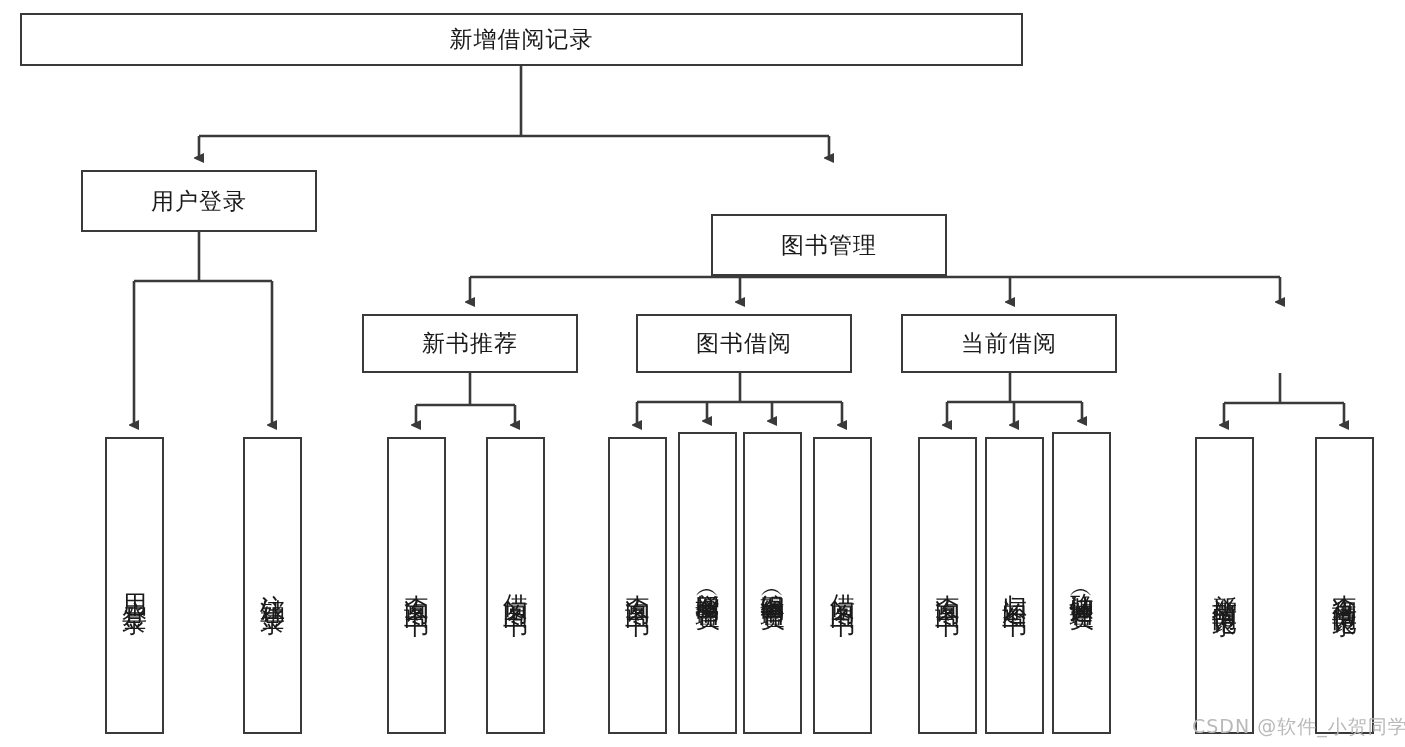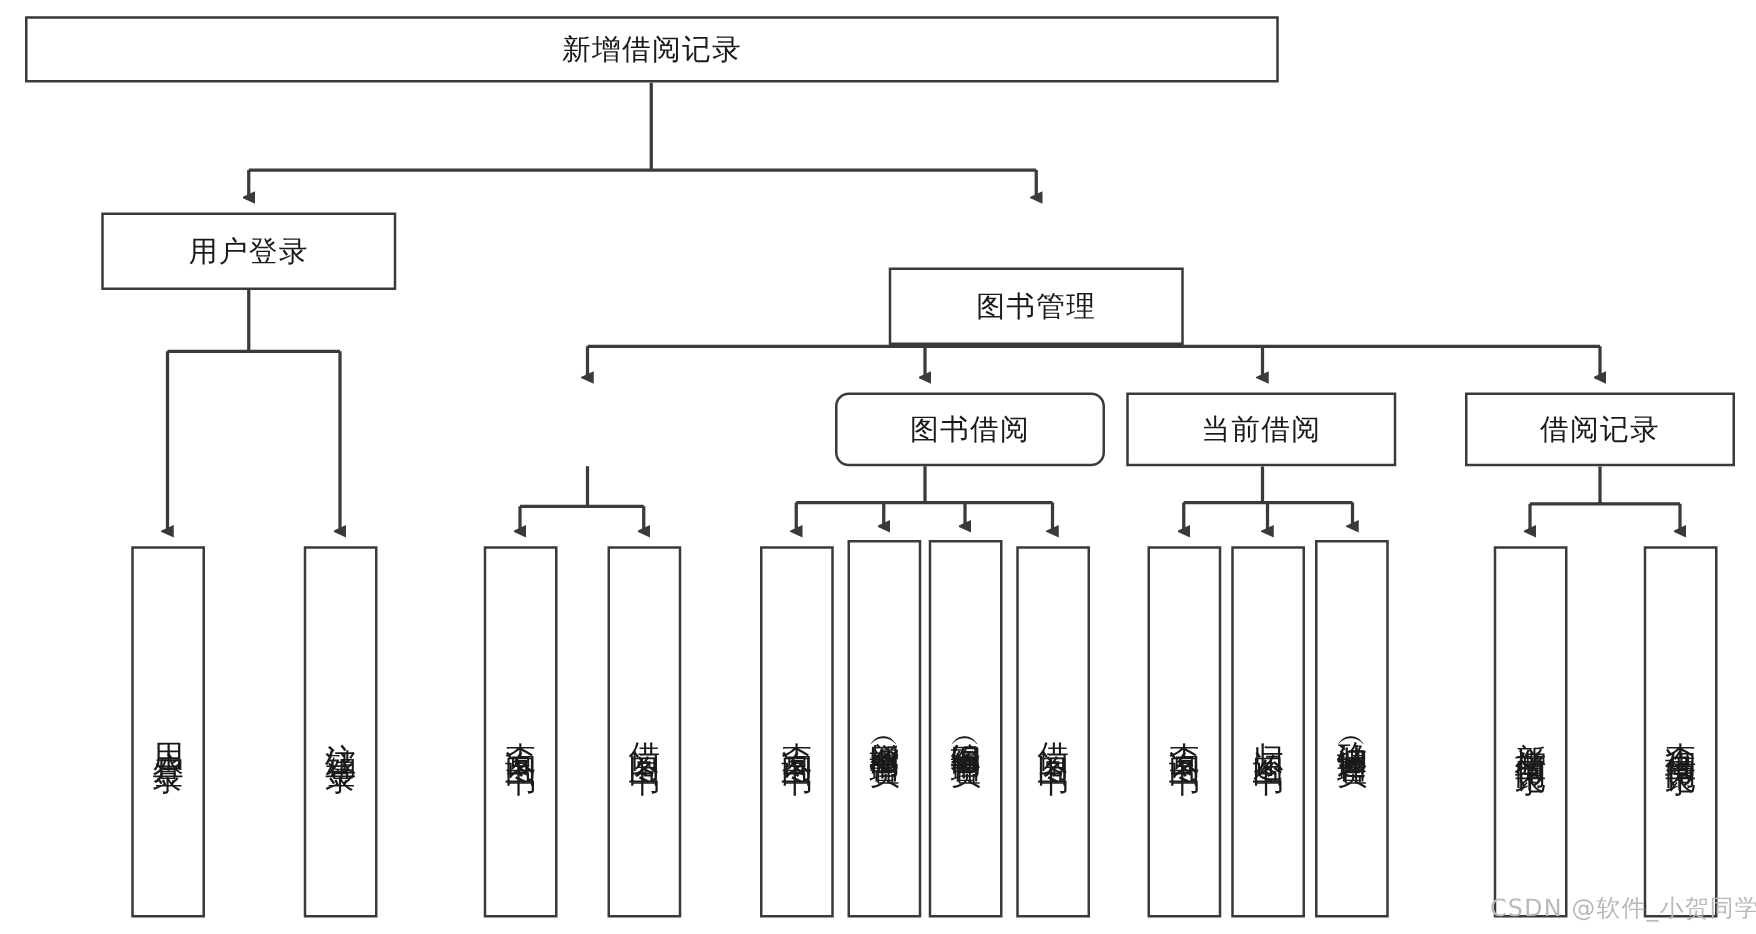--- a/index.html
+++ b/index.html
@@ -123,28 +123,28 @@
     <span>新增借阅记录</span>
   </div>
 
   <div class="node node-h" style="left:81px; top:170px; width:236px; height:62px;">
     <span>用户登录</span>
   </div>
   <div class="node node-h" style="left:711px; top:170px; width:236px; height:62px;margin-top:44px;">
     <span>图书管理</span>
   </div>
 
-  <div class="node node-h" style="left:668px; top:314px; width:216px; height:59px;border-radius:11px;">
+  <div class="node node-h" style="left:362px; top:314px; width:216px; height:59px;">
+    <span>新书推荐</span>
+  </div>
+  <div class="node node-h" style="left:636px; top:314px; width:216px; height:59px;">
     <span>图书借阅</span>
   </div>
   <div class="node node-h" style="left:901px; top:314px; width:216px; height:59px;">
     <span>当前借阅</span>
-  </div>
-  <div class="node node-h" style="left:1172px; top:314px; width:216px; height:59px;">
-    <span>借阅记录</span>
   </div>
 
   <div class="node node-v" style="left:105px; top:437px; width:59px; height:297px;">
     <span class="vtext">用户登录</span>
   </div>
   <div class="node node-v" style="left:243px; top:437px; width:59px; height:297px;">
     <span class="vtext">注销登录</span>
   </div>
 
   <div class="node node-v" style="left:387px; top:437px; width:59px; height:297px;">

